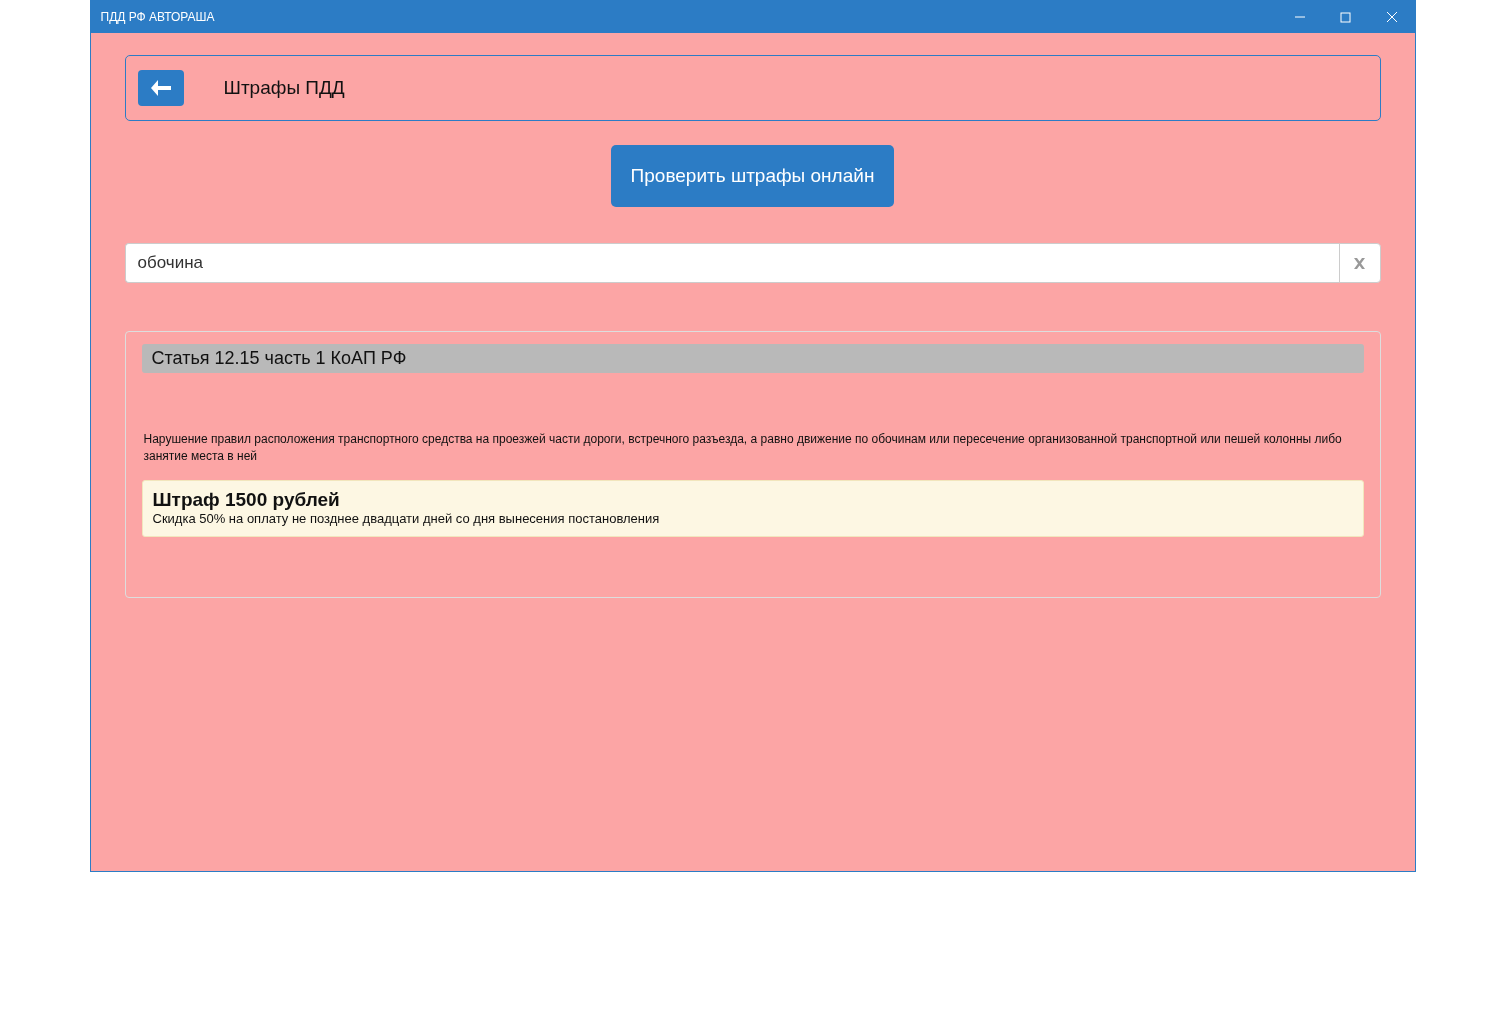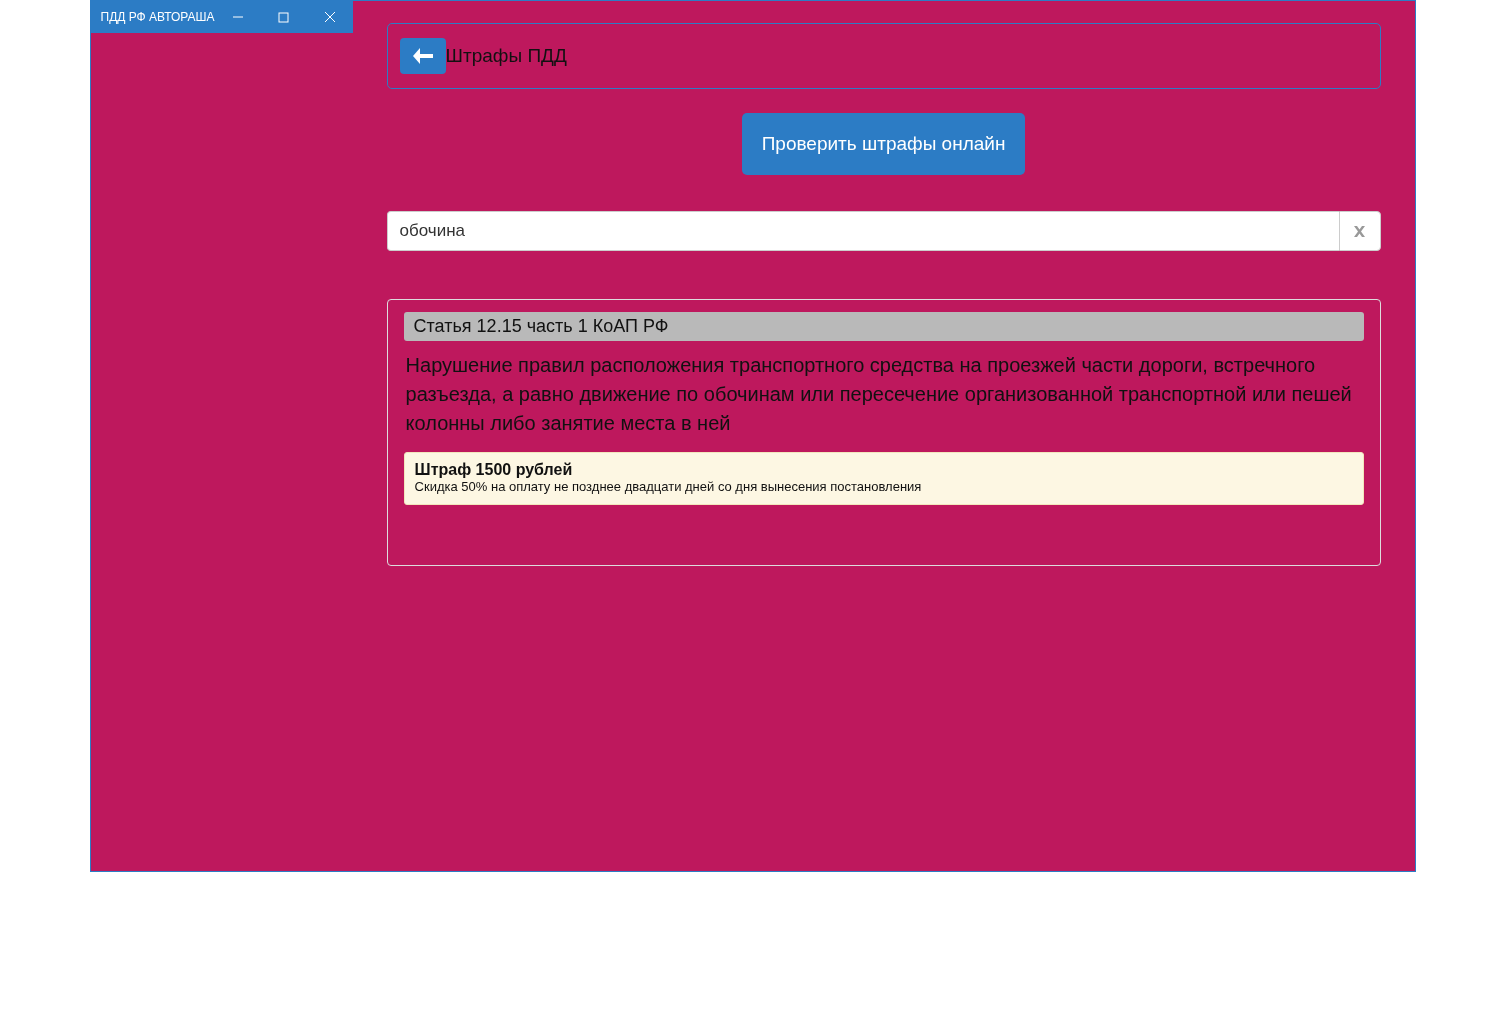--- a/index.html
+++ b/index.html
@@ -10,23 +10,23 @@
     body {
       font-family: -apple-system, BlinkMacSystemFont, "Segoe UI", Arial, sans-serif;
       background: #fff;
       overflow: hidden;
     }
     .window {
       width: 1326px;
       height: 872px;
       margin: 0 auto;
       border: 1px solid #2c7cc5;
-      background: #be185d;
-      display: flex;
-      flex-direction: row;
+      background: #fca5a5;
+      display: flex;
+      flex-direction: column;
     }
     .titlebar {
       height: 32px;
       background: #2c7cc5;
       color: #fff;
       display: flex;
       align-items: center;
       padding-left: 10px;
       font-size: 12px;
     }
@@ -54,20 +54,21 @@
       flex: 1;
       padding: 22px 34px;
       overflow: auto;
     }
     .header-panel {
       border: 1px solid #2c7cc5;
       border-radius: 5px;
       padding: 14px 12px;
       display: flex;
       align-items: center;
+      gap: 40px;
     }
     .back-button {
       width: 46px;
       height: 36px;
       background: #2c7cc5;
       border: none;
       border-radius: 4px;
       display: flex;
       align-items: center;
       justify-content: center;
@@ -130,33 +131,34 @@
       padding: 12px 16px 60px;
     }
     .article-title {
       background: #b9b9b9;
       font-size: 18px;
       color: #111;
       padding: 4px 10px;
       border-radius: 3px;
     }
     .article-text {
-      font-size: 20px;
+      font-size: 12px;
       color: #111;
       padding: 10px 2px 14px;
       line-height: 1.45;
+      margin-top: 48px;
     }
     .penalty-box {
       background: #fdf7e3;
       border: 1px solid #f2e6bd;
       border-radius: 3px;
       padding: 8px 10px 10px;
     }
     .penalty-title {
-      font-size: 16px;
+      font-size: 19px;
       font-weight: bold;
       color: #111;
     }
     .penalty-note {
       font-size: 13px;
       color: #111;
       margin-top: 0;
     }
   </style>
 </head>

